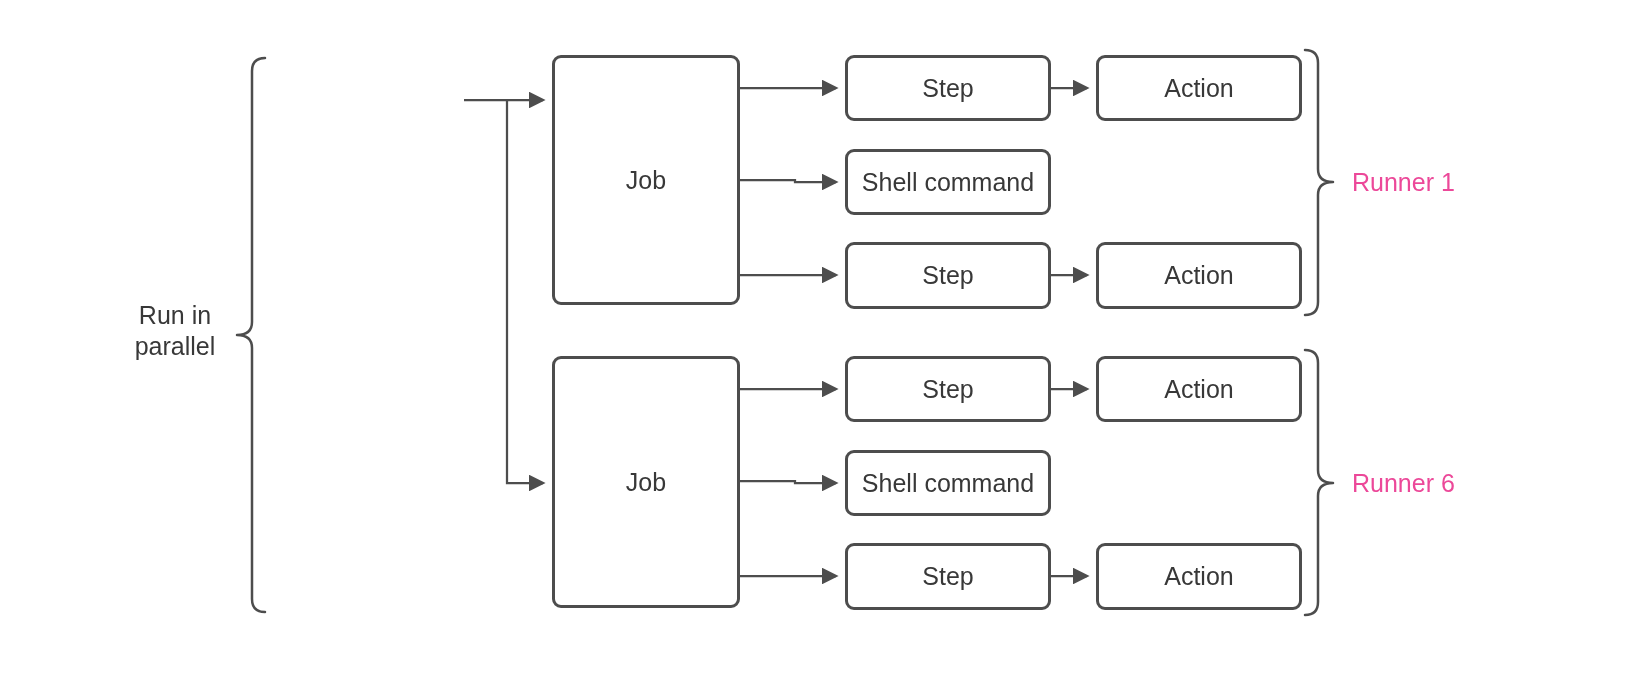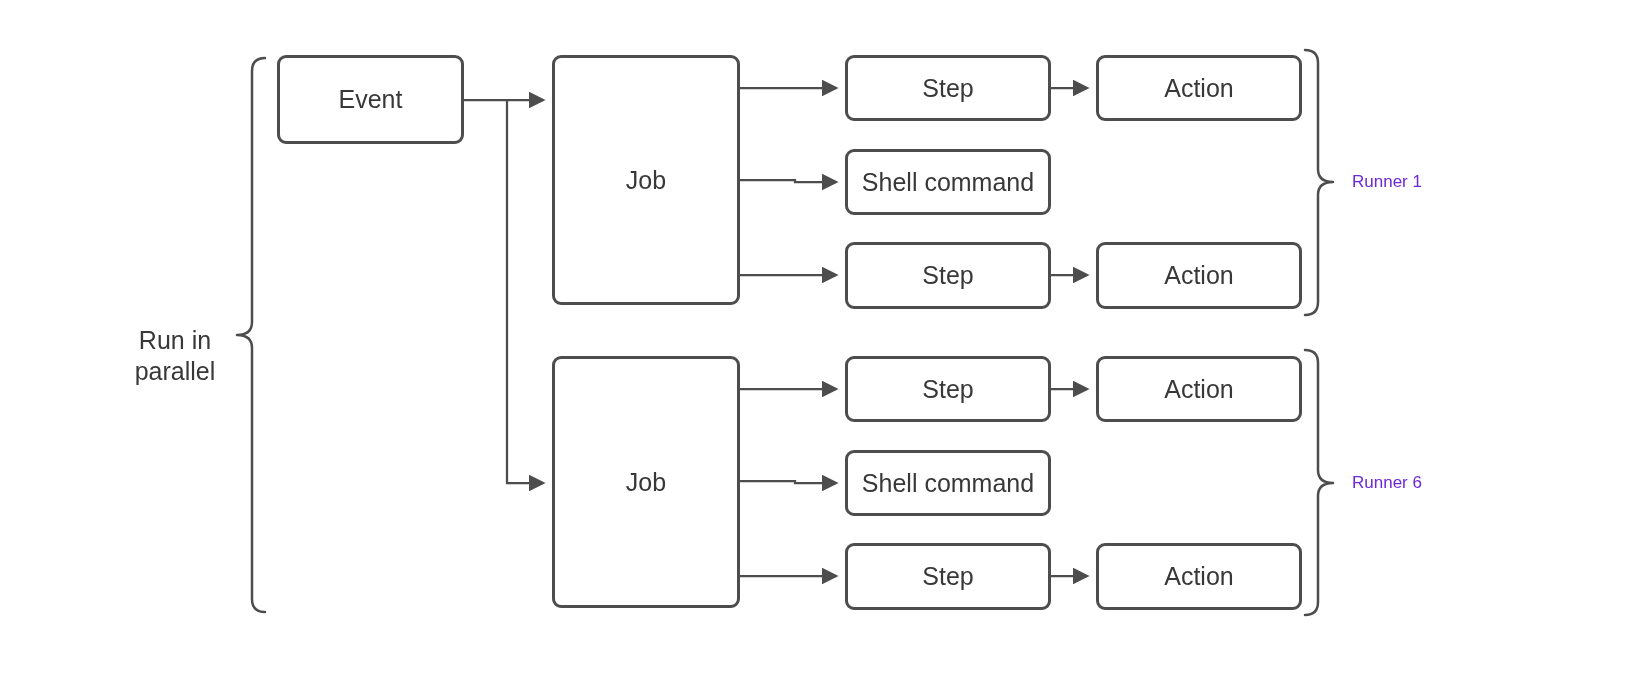--- a/index.html
+++ b/index.html
@@ -39,22 +39,22 @@
   .side-label {
     position: absolute;
     font-size: 25px;
     color: #383838;
     white-space: pre-line;
     text-align: center;
     line-height: 1.25;
   }
   .runner-label {
     position: absolute;
-    font-size: 17px;
-    color: #6d28d9;
+    font-size: 25px;
+    color: #ec4899;
     display: flex;
     align-items: center;
     white-space: nowrap;
     text-align: center;
   }
 
   
   .event-node   { left: 277px;  top: 55px;  width: 187px; height: 89px; }
   .job1-node    { left: 552px;  top: 55px;  width: 188px; height: 250px; }
   .job2-node    { left: 552px;  top: 356px; width: 188px; height: 252px; }
@@ -64,21 +64,21 @@
   .step1b-node  { left: 845px;  top: 242px; width: 206px; height: 67px; }
   .action1a-node{ left: 1096px; top: 55px;  width: 206px; height: 66px; }
   .action1b-node{ left: 1096px; top: 242px; width: 206px; height: 67px; }
 
   .step2a-node  { left: 845px;  top: 356px; width: 206px; height: 66px; }
   .shell2-node  { left: 845px;  top: 450px; width: 206px; height: 66px; }
   .step2b-node  { left: 845px;  top: 543px; width: 206px; height: 67px; }
   .action2a-node{ left: 1096px; top: 356px; width: 206px; height: 66px; }
   .action2b-node{ left: 1096px; top: 543px; width: 206px; height: 67px; }
 
-  .parallel-label { left: 110px; top: 300px; width: 130px; margin-top: 25px; }
+  .parallel-label { left: 110px; top: 300px; width: 130px; }
   .runner1-label  { left: 1352px; top: 167px; height: 30px; }
   .runner2-label  { left: 1352px; top: 468px; height: 30px; }
 </style>
 </head>
 <body>
 
 <div class="canvas">
 
   <svg class="connector-layer" width="1639" height="700" viewBox="0 0 1639 700" xmlns="http://www.w3.org/2000/svg">
     <defs>
@@ -113,23 +113,20 @@
 
       <path d="M1305,50 Q1318,50 1318,63 V169 Q1318,182 1333,182 Q1318,182 1318,195 V302 Q1318,315 1305,315"></path>
 
       <path d="M1305,350 Q1318,350 1318,363 V470 Q1318,483 1333,483 Q1318,483 1318,496 V602 Q1318,615 1305,615"></path>
     </g>
   </svg>
 
   <div class="side-label parallel-label">Run in
 parallel</div>
 
-  <div class="node event-node">
-    <span>Event</span>
-  </div>
 
   <div class="node job1-node">
     <span>Job</span>
   </div>
   <div class="node job2-node">
     <span>Job</span>
   </div>
 
   <div class="node step1a-node">
     <span>Step</span>

